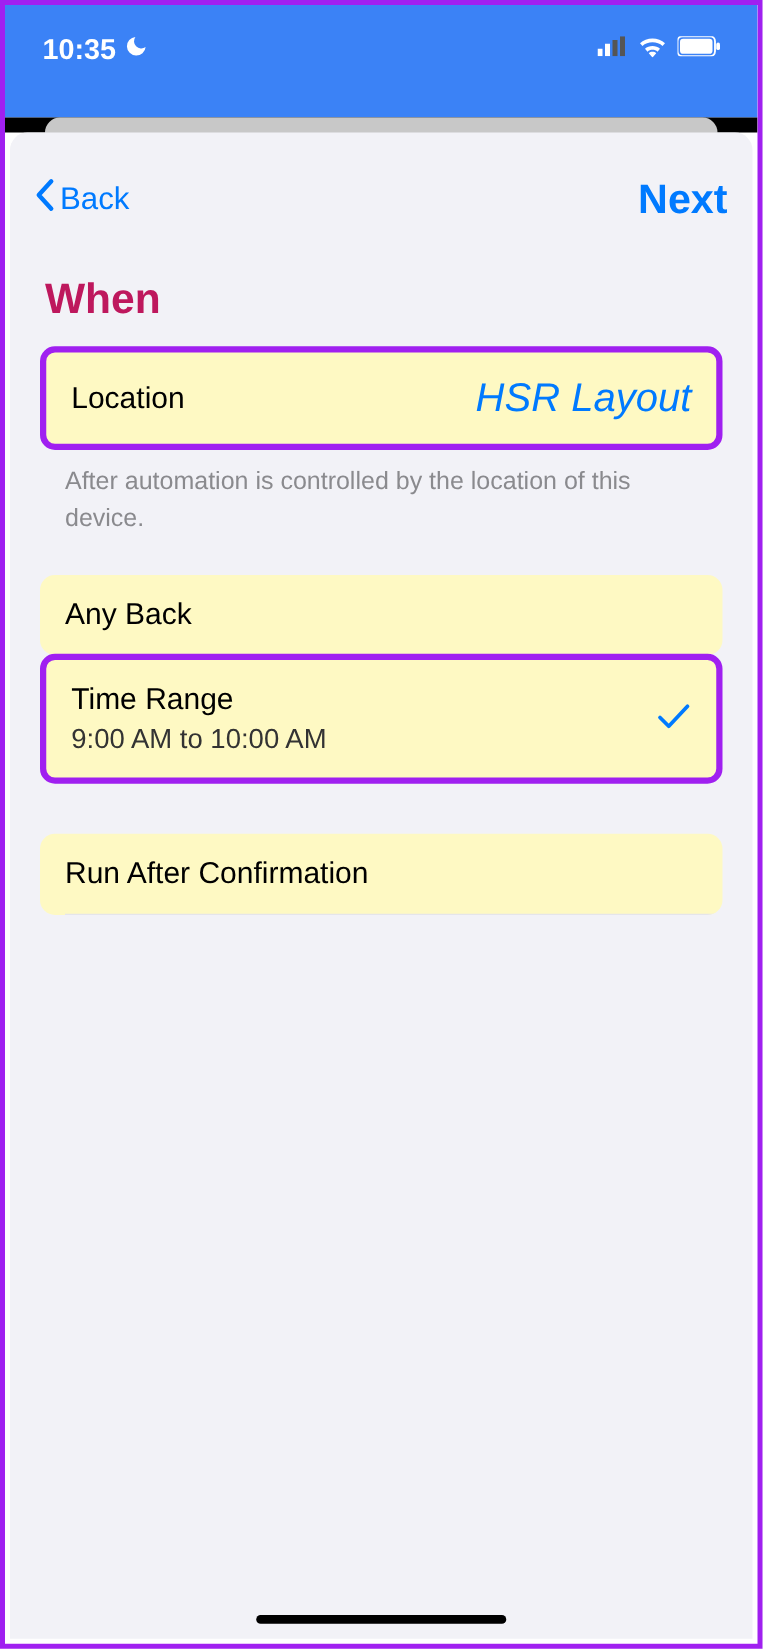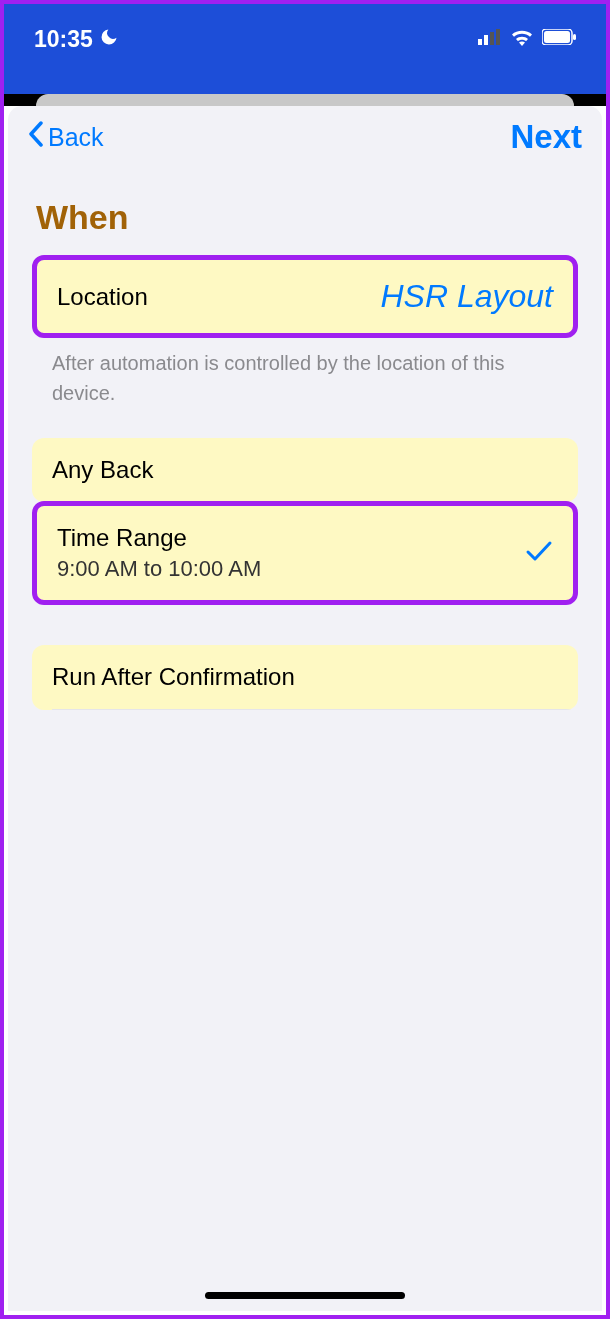--- a/index.html
+++ b/index.html
@@ -10,21 +10,21 @@
     }
     body {
       width: 610px;
       height: 1319px;
       background: #fff;
       border: 4px solid #a020f0;
       position: relative;
       overflow: hidden;
     }
     .status-bar {
-      background: #1d4ed8;
+      background: #3b82f6;
       height: 90px;
       display: flex;
       justify-content: space-between;
       align-items: center;
       padding: 0 30px 20px 30px;
     }
     .status-left {
       display: flex;
       align-items: center;
       gap: 6px;
@@ -55,21 +55,21 @@
       border-radius: 12px 12px 0 0;
     }
     .sheet {
       position: absolute;
       top: 102px;
       left: 4px;
       right: 4px;
       bottom: 4px;
       background: #f2f2f7;
       border-radius: 14px 14px 0 0;
-      padding-top: 0;
+      padding-top: 22px;
     }
     .nav-bar {
       display: flex;
       justify-content: space-between;
       align-items: center;
       padding: 12px 20px 18px 20px;
     }
     .back-btn {
       display: flex;
       align-items: center;
@@ -83,21 +83,21 @@
       font-size: 33px;
       font-weight: 600;
       text-align: right;
     }
     .content {
       padding: 0 24px;
     }
     .section-title {
       font-size: 34px;
       font-weight: 700;
-      color: #a16207;
+      color: #be185d;
       margin: 24px 0 18px 4px;
     }
     .card {
       background: #fef9c3;
       border-radius: 12px;
       overflow: hidden;
     }
     .highlight {
       border: 5px solid #a020f0;
     }

